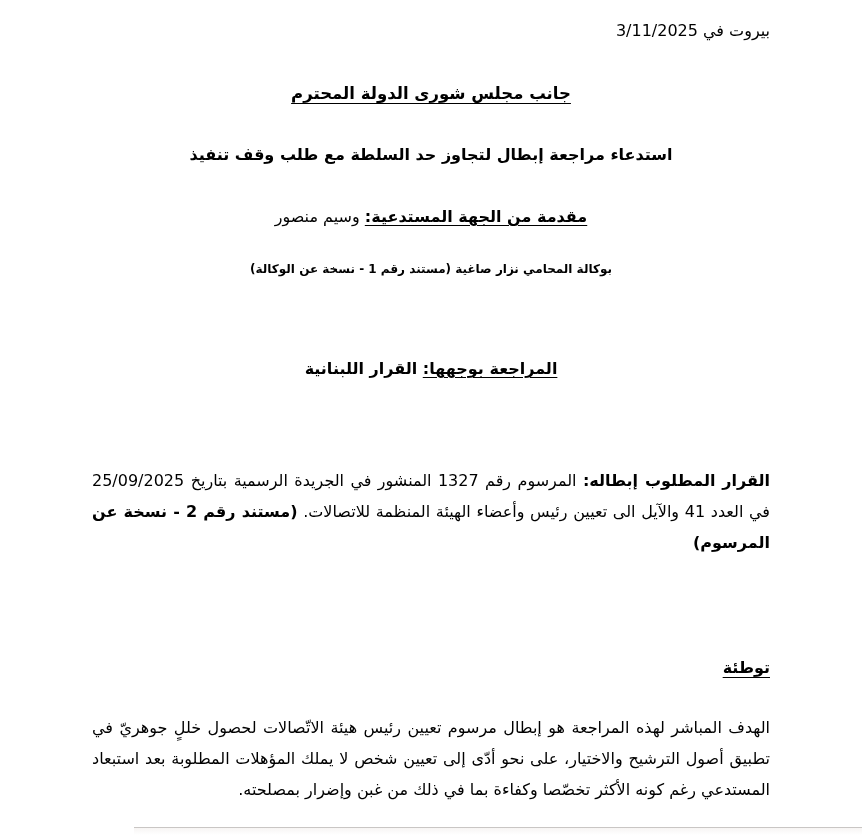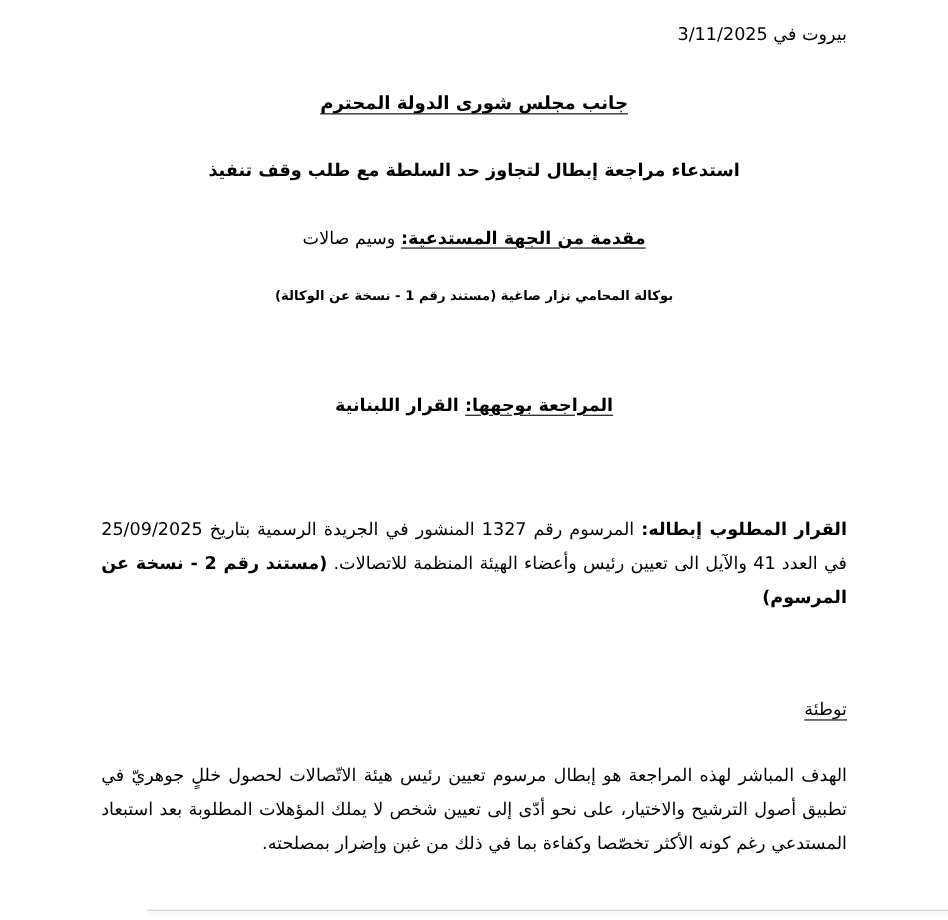--- a/index.html
+++ b/index.html
@@ -107,23 +107,23 @@
     font-weight: bold;
   }
 
   .decree-block {
     margin-top: 82px;
     font-size: 16px;
     line-height: 1.95;
   }
 
   .section-heading {
-    margin-top: 74px;
+    margin-top: 97px;
     font-size: 16px;
-    font-weight: normal;
+    font-weight: bold;
     text-decoration: underline;
     text-underline-offset: 4px;
     text-align: right;
   }
 
   .body-block {
     margin-top: 30px;
     font-size: 16px;
     line-height: 1.95;
   }
@@ -136,21 +136,21 @@
   <div class="content">
 
     <div class="line date-line">بيروت في 3/11/2025</div>
 
     <div class="line center title-main">جانب مجلس شورى الدولة المحترم</div>
 
     <div class="line center title-sub">استدعاء مراجعة إبطال لتجاوز حد السلطة مع طلب وقف تنفيذ</div>
 
     <div class="line center party-line">
       <span class="b u">مقدمة من الجهة المستدعية:</span>
-      <span>وسيم صالات</span>
+      <span>وسيم منصور</span>
     </div>
 
     <div class="line center agency-line">بوكالة المحامي نزار صاغية (مستند رقم 1 - نسخة عن الوكالة)</div>
 
     <div class="line center respondent-line">
       <span class="u">المراجعة بوجهها:</span>
       <span>القرار اللبنانية</span>
     </div>
 
     <div class="line justify decree-block">

